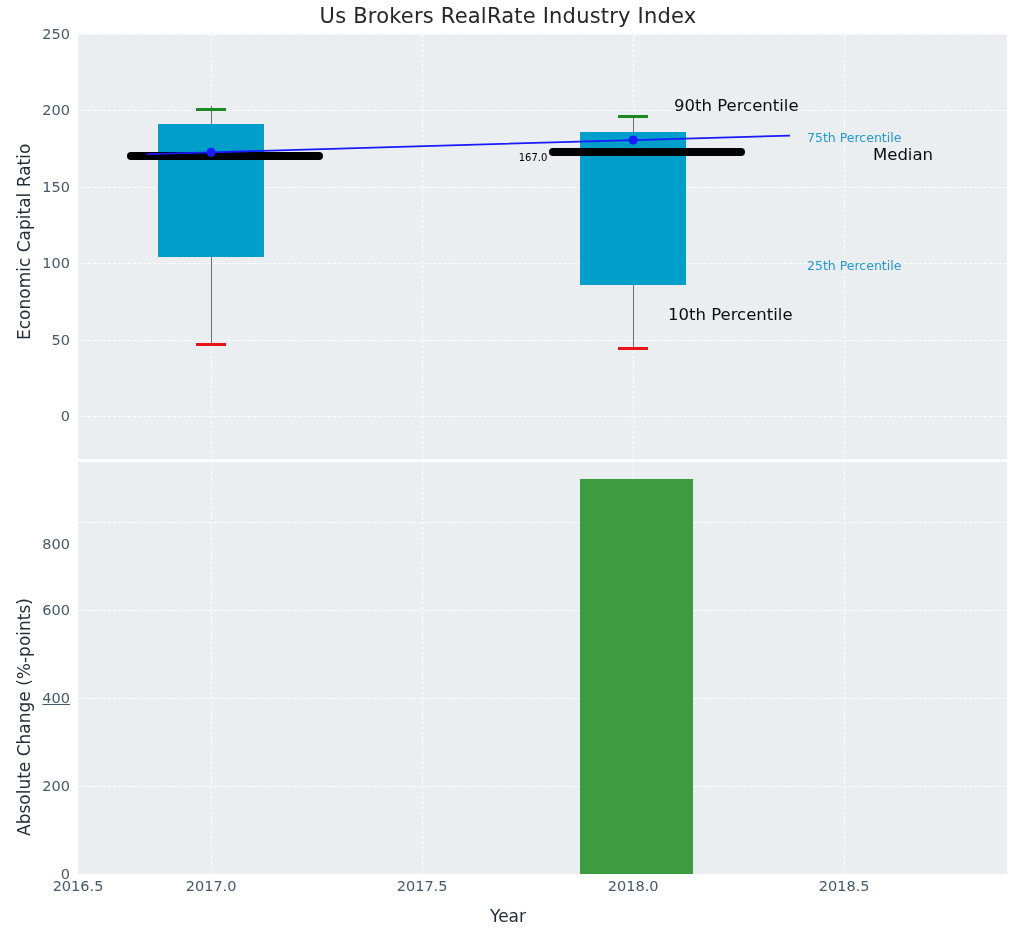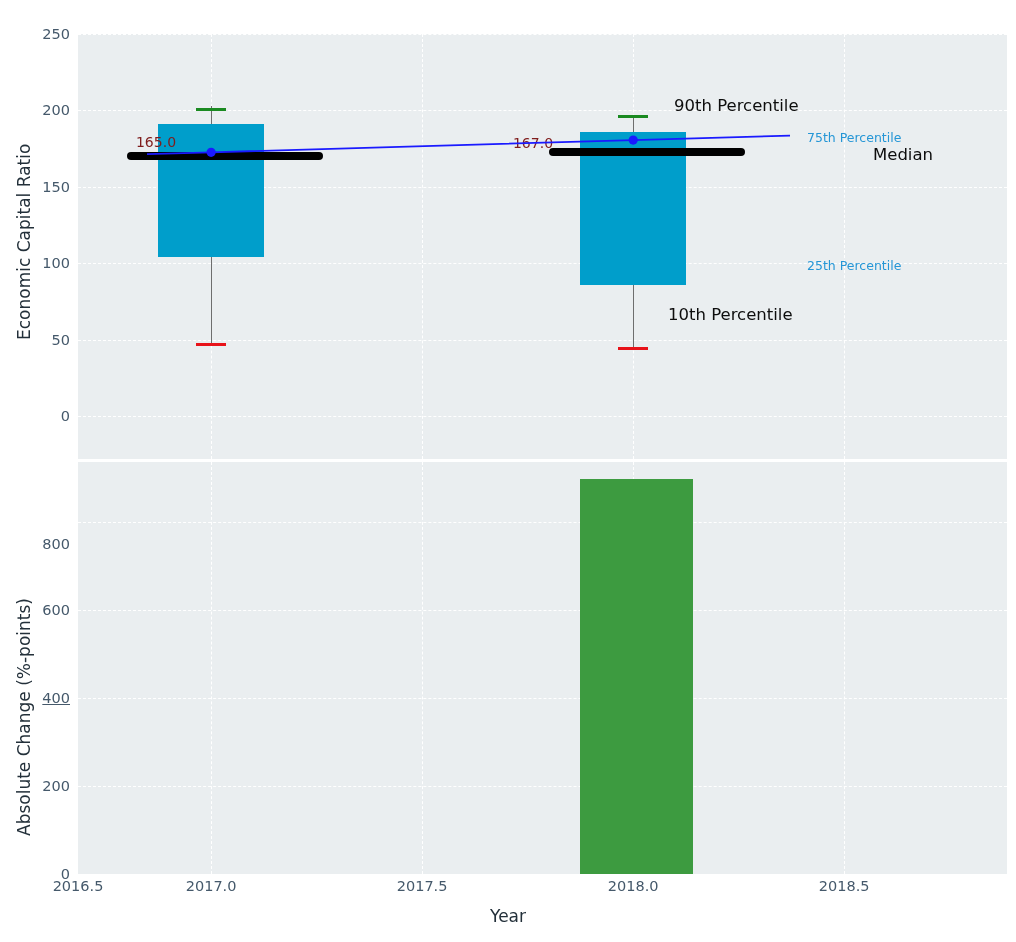--- a/index.html
+++ b/index.html
@@ -128,24 +128,25 @@
   .cap-high { background: #1a8a21; }
   .cap-low  { background: #e8131a; }
   .median-line {
     position: absolute;
     height: 8px;
     background: #000000;
     border-radius: 4px;
   }
   .value-label {
     position: absolute;
-    font-size: 14px;
-    color: #7f1d1d;
+    font-size: 10px;
+    color: #000000;
     transform: translate(-50%, -50%);
     white-space: nowrap;
+    margin-top: 14px;
   }
   
   #series-svg {
     position: absolute;
     left: 0; top: 0;
     width: 1016px;
     height: 942px;
     pointer-events: none;
   }
   
@@ -186,20 +187,21 @@
     font-size: 14.5px;
     color: #262626;
     white-space: nowrap;
   }
 </style>
 </head>
 <body>
 
 <div id="figure">
 
+  <div class="chart-title">Us Brokers RealRate Industry Index</div>
 
   <div class="panel" id="panel-top">
 
     <div class="gridline-h" style="top:0px;"></div>
     <div class="gridline-h" style="top:76.4px;"></div>
     <div class="gridline-h" style="top:152.9px;"></div>
     <div class="gridline-h" style="top:229.3px;"></div>
     <div class="gridline-h" style="top:305.8px;"></div>
     <div class="gridline-h" style="top:382.2px;"></div>
 

